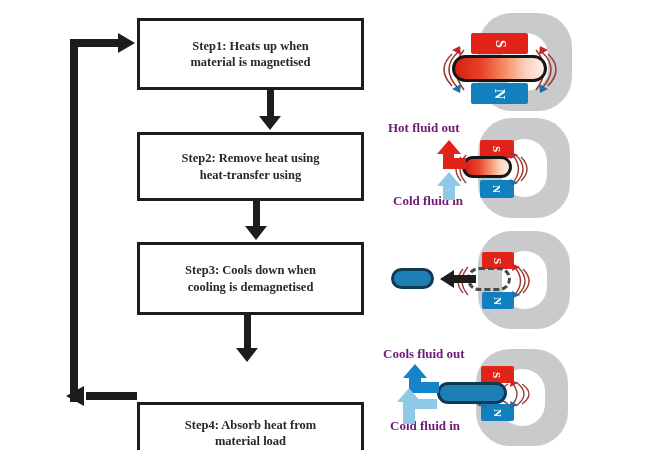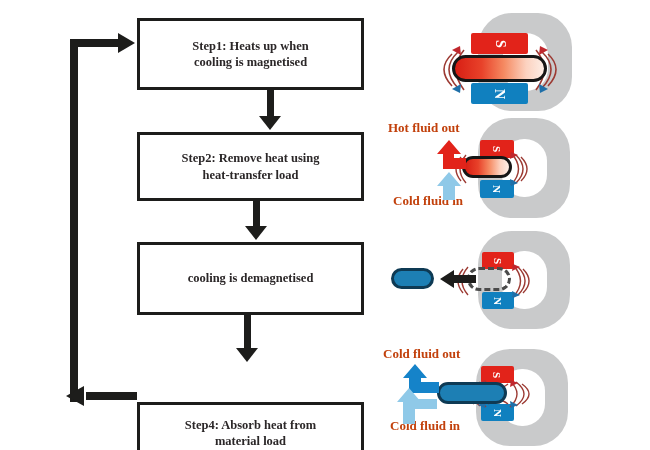--- a/index.html
+++ b/index.html
@@ -33,21 +33,21 @@
 
   
   .pill-hot{position:absolute;border:3px solid #161616;border-radius:14px;
             background:linear-gradient(90deg,#d81e14 0%,#e8422a 30%,#f58a62 55%,#fcd2c0 80%,#fdeee6 100%);}
   .pill-cool{position:absolute;border:3px solid #0e3a54;border-radius:11px;background:#1d7fb4;}
   .pill-ghost{position:absolute;border:3px dashed #4a4a4a;border-radius:12px;background:transparent;}
 
   .svgabs{position:absolute;}
 
   
-  .fluidlabel{position:absolute;font-weight:bold;font-size:13px;color:#c2410c;white-space:nowrap;}
+  .fluidlabel{position:absolute;font-weight:bold;font-size:13px;color:#701a75;white-space:nowrap;}
 </style>
 </head>
 <body>
 
 <div id="canvas">
 
   <div class="ring" style="left:478px;top:13px;width:94px;height:98px;">
       <div class="hole" style="left:25px;top:20px;width:45px;height:58px;"></div>
     </div>
   <div class="ring" style="left:478px;top:118px;width:92px;height:100px;">
@@ -70,27 +70,28 @@
   <div class="head-down" style="left:259px;top:116px;"></div>
 
   <div class="shaft" style="left:253px;top:201px;width:7px;height:27px;"></div>
   <div class="head-down" style="left:245px;top:226px;"></div>
 
   <div class="shaft" style="left:244px;top:315px;width:7px;height:34px;"></div>
   <div class="head-down" style="left:236px;top:348px;"></div>
 
   <div class="stepbox" style="left:137px;top:18px;width:221px;height:66px;">
     <div>Step1: Heats up when</div>
-    <div>cooling is magnetised</div>
+    <div>material is magnetised</div>
   </div>
   <div class="stepbox" style="left:137px;top:132px;width:221px;height:63px;">
     <div>Step2: Remove heat using</div>
-    <div>heat-transfer load</div>
+    <div>heat-transfer using</div>
   </div>
   <div class="stepbox" style="left:137px;top:242px;width:221px;height:67px;">
+    <div>Step3: Cools down when</div>
     <div>cooling is demagnetised</div>
   </div>
   <div class="stepbox" style="left:137px;top:366px;width:221px;height:56px;margin-top:36px;">
     <div>Step4: Absorb heat from</div>
     <div>material load</div>
   </div>
 
   <div class="pole red" style="left:471px;top:33px;width:57px;height:21px;font-size:14px;">
       <span>S</span>
     </div>
@@ -155,21 +156,21 @@
     </g>
     <polygon points="68,3 61,0 60,7" fill="#c0272d"></polygon>
     <polygon points="68,31 61,34 60,27" fill="#1f6fa8"></polygon>
   </svg>
   <div class="pill-ghost" style="left:467px;top:267px;width:38px;height:18px;"></div>
   <div class="pill-cool" style="left:391px;top:268px;width:37px;height:15px;"></div>
   <svg class="svgabs" style="left:438px;top:266px;" width="40" height="26" viewBox="0 0 40 26">
     <polygon points="2,13 16,4 16,9 38,9 38,17 16,17 16,22" fill="#1d1d1b"></polygon>
   </svg>
 
-  <div class="fluidlabel" style="left:383px;top:346px;">Cold fluid out</div>
+  <div class="fluidlabel" style="left:383px;top:346px;">Cools fluid out</div>
   <div class="fluidlabel" style="left:390px;top:418px;">Cold fluid in</div>
 
   <div class="pole red" style="left:481px;top:366px;width:33px;height:17px;font-size:11px;">
       <span>S</span>
     </div>
   <div class="pole blue" style="left:481px;top:404px;width:33px;height:17px;font-size:11px;">
       <span>N</span>
     </div>
   <svg class="svgabs" style="left:458px;top:380px;" width="80" height="28" viewBox="0 0 80 28">
     <g fill="none" stroke="#9c3a33" stroke-width="1.4">

